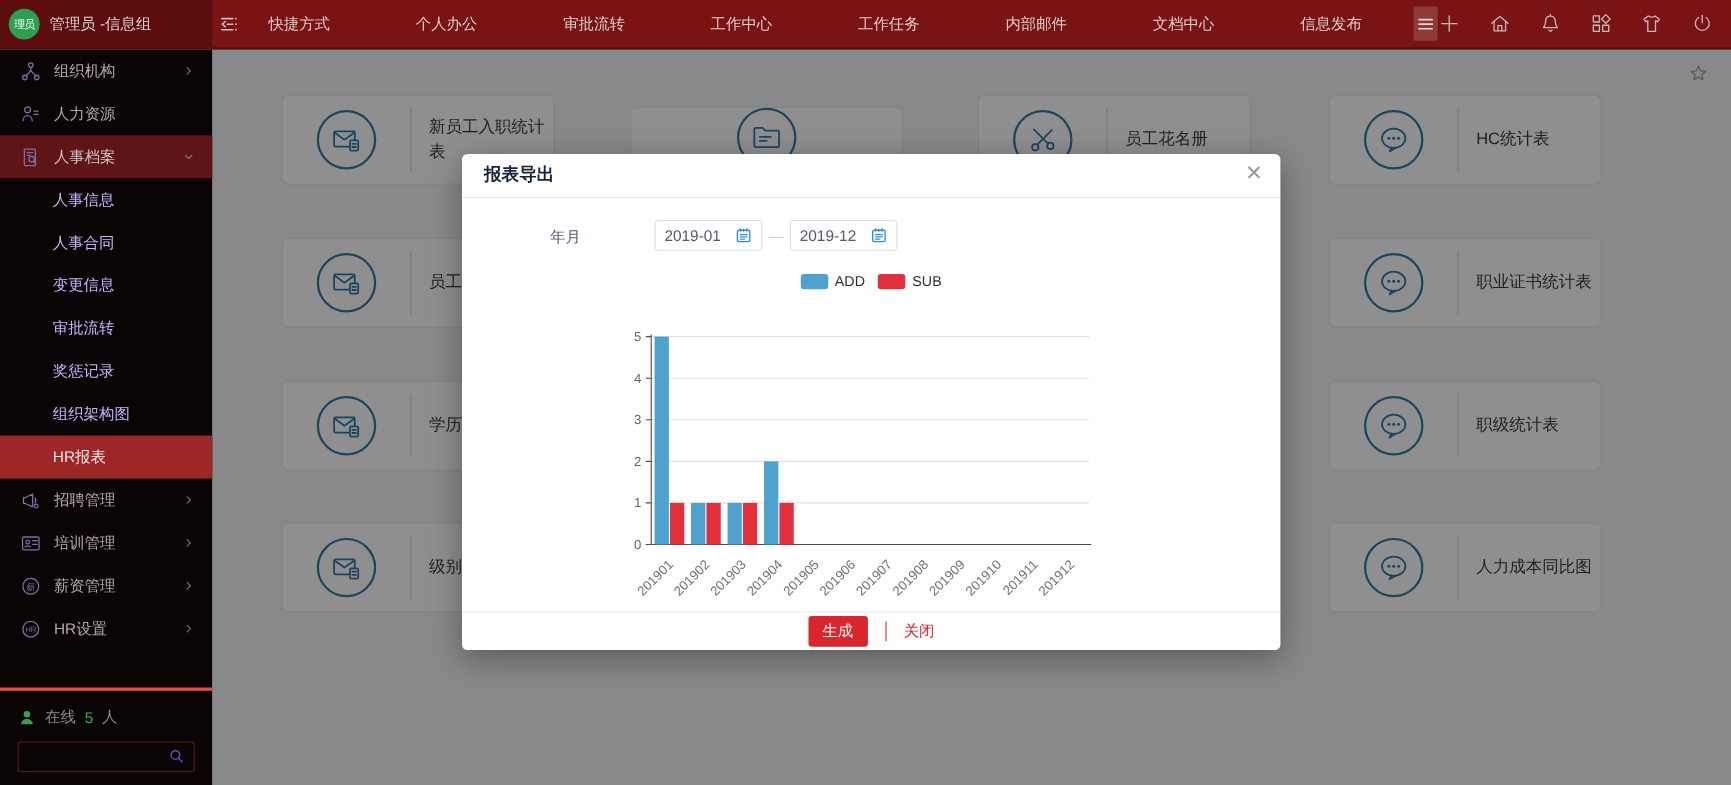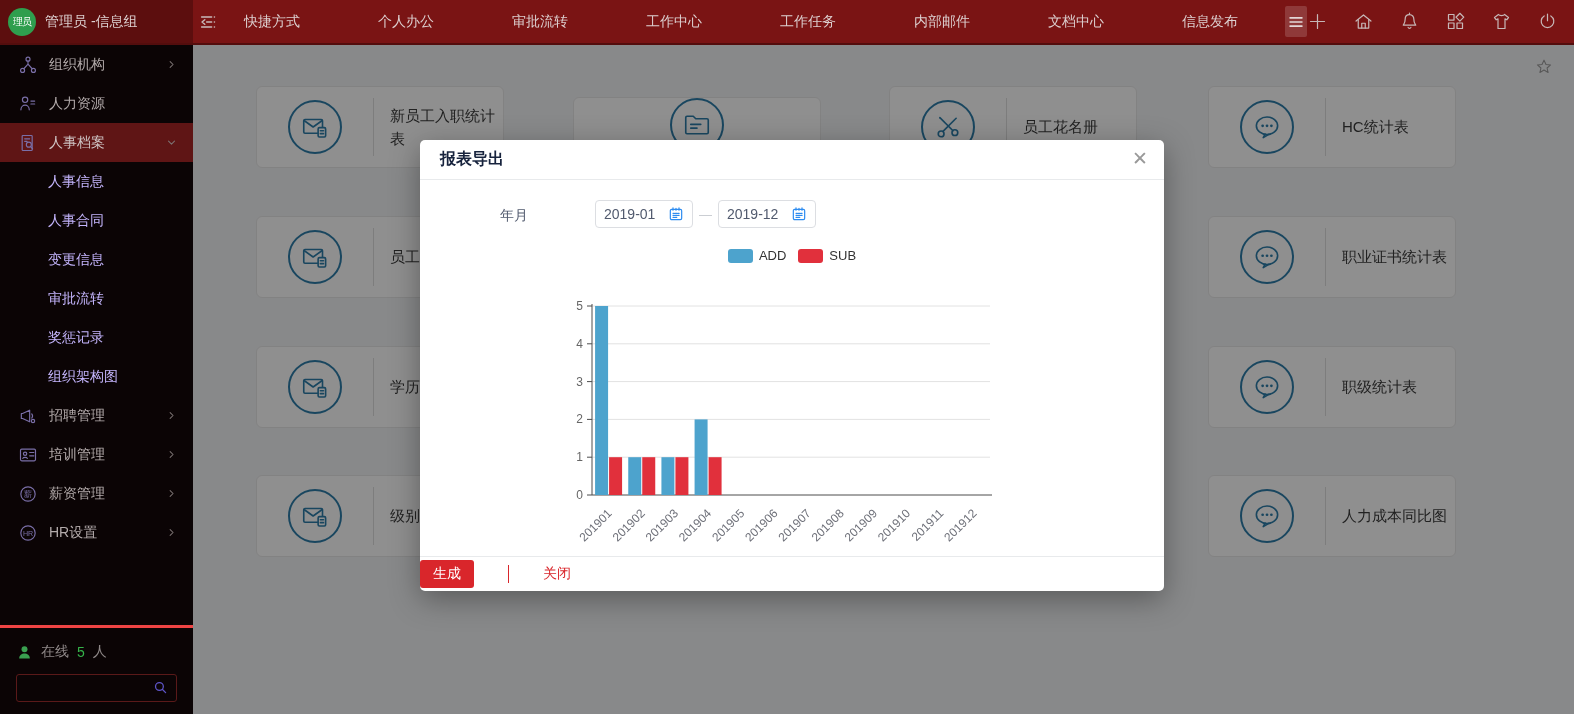--- a/index.html
+++ b/index.html
@@ -74,21 +74,21 @@
     background:#fff; display:flex; align-items:center; justify-content:space-between;
     padding:0 8px; font-size:14px; color:#515a6e; }
   .date-input .cal { color:#2d8cf0; display:flex; }
   .range-sep { color:#c5c8ce; font-size:13px; }
   .legend { position:absolute; top:108px; left:0; right:0; display:flex;
     justify-content:center; align-items:center; gap:12px; }
   .legend-item { display:flex; align-items:center; gap:6px; font-size:13px; color:#333; cursor:pointer; }
   .legend-swatch { width:25px; height:14px; border-radius:3px; }
   .chart-svg { position:absolute; left:0; top:140px; }
   .modal-footer { position:absolute; left:0; right:0; bottom:0; height:35px;
-    border-top:1px solid #e8eaec; display:flex; align-items:center; gap:34px; }
+    border-top:1px solid #e8eaec; display:flex; align-items:center; justify-content:center; gap:16px; }
   .btn-generate { background:#d9262b; color:#fff; border:none; border-radius:3px;
     font-size:14px; padding:5px 13px; cursor:pointer; font-family:inherit; }
   .footer-vdiv { width:1px; height:18px; background:#d9262b; }
   .btn-close-text { color:#d9262b; font-size:14px; cursor:pointer; }
 </style>
 </head>
 <body>
 <div id="app">
 
   <div class="topbar">
@@ -216,20 +216,23 @@
           <span class="s-label">变更信息</span>
         </div>
         <div class="side-item sub">
           <span class="s-label">审批流转</span>
         </div>
         <div class="side-item sub">
           <span class="s-label">奖惩记录</span>
         </div>
         <div class="side-item sub">
           <span class="s-label">组织架构图</span>
+        </div>
+        <div class="side-item sub active">
+          <span class="s-label">HR报表</span>
         </div>
         <div class="side-item">
           <span class="s-ico">
             <svg width="20" height="20" viewBox="0 0 24 24" fill="none" stroke="currentColor" stroke-width="1.4" stroke-linecap="round" stroke-linejoin="round">
               <path d="M14 5 5.5 9H4v6h1.5L14 19V5z"></path>
               <path d="M16.5 9.5a4 4 0 0 1 0 5"></path>
               <circle cx="18" cy="18" r="2"></circle>
             </svg>
           </span>
           <span class="s-label">招聘管理</span>

